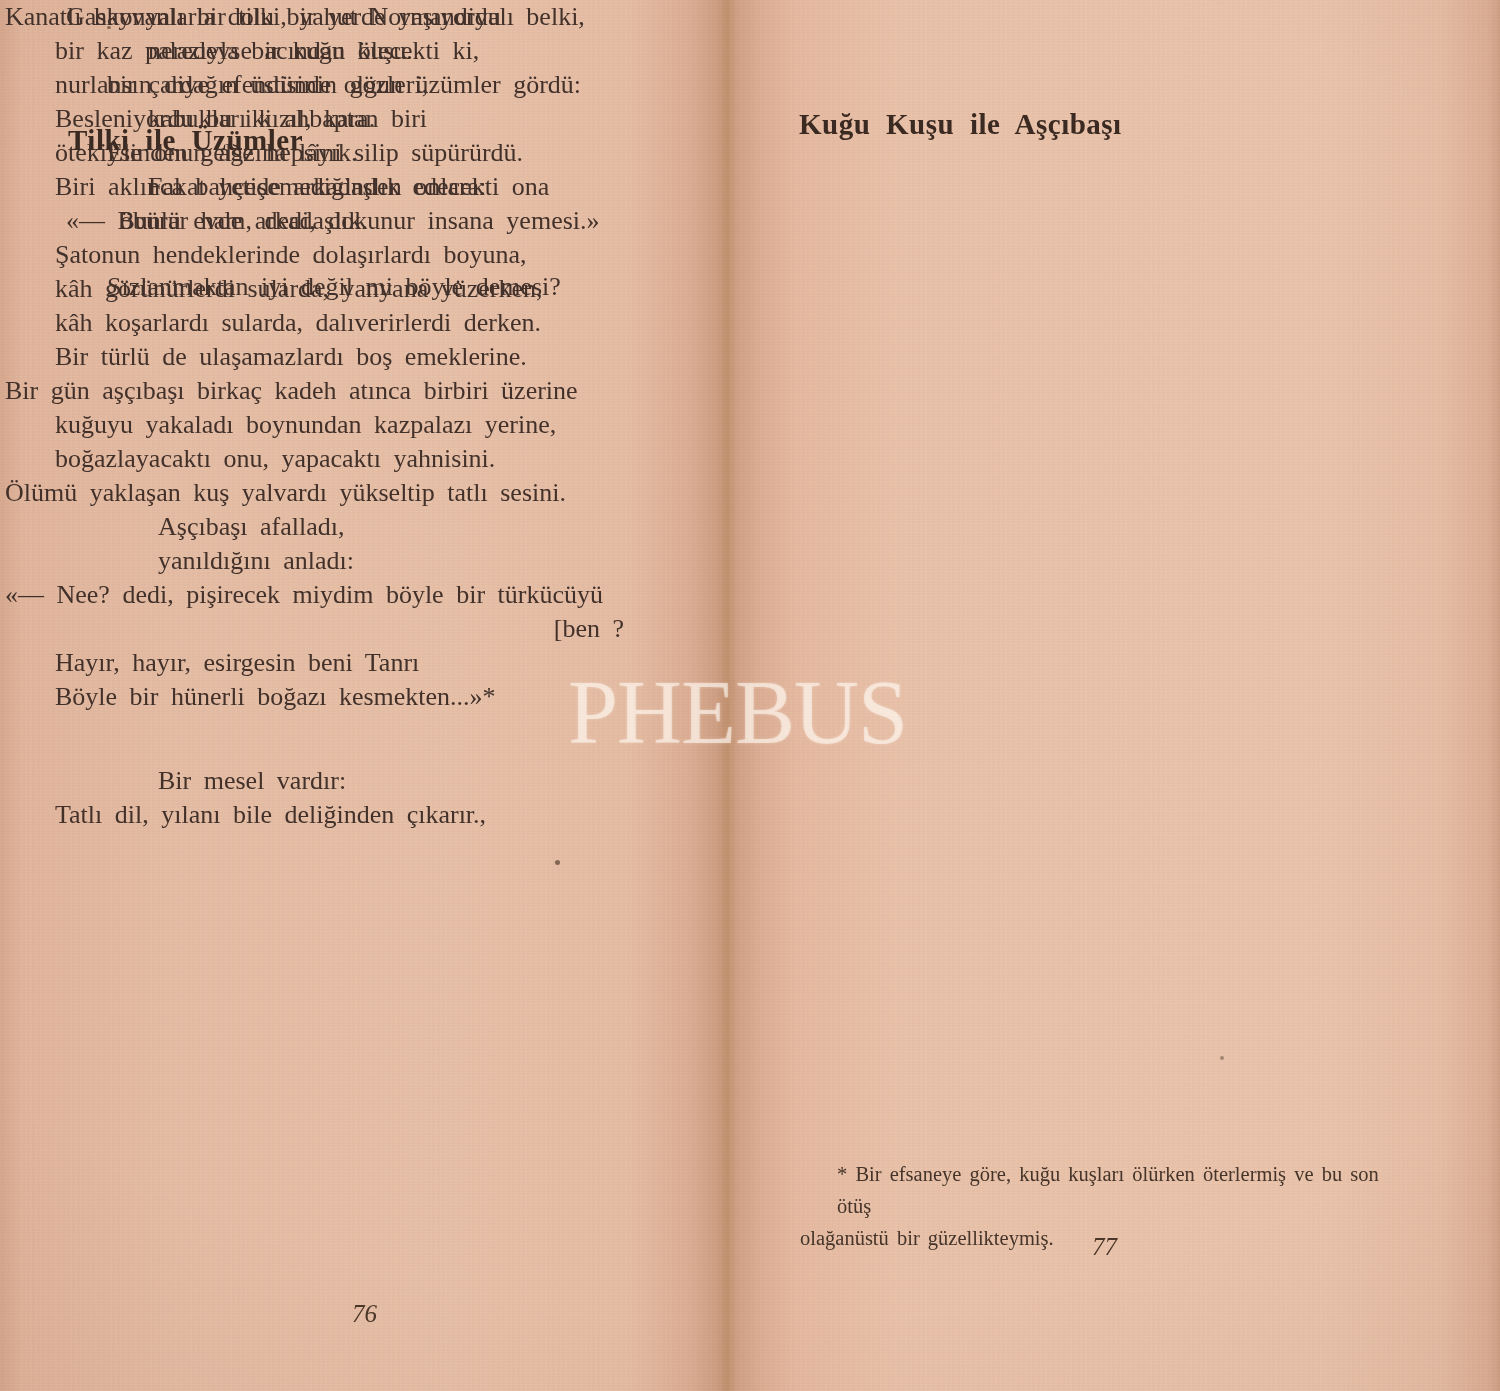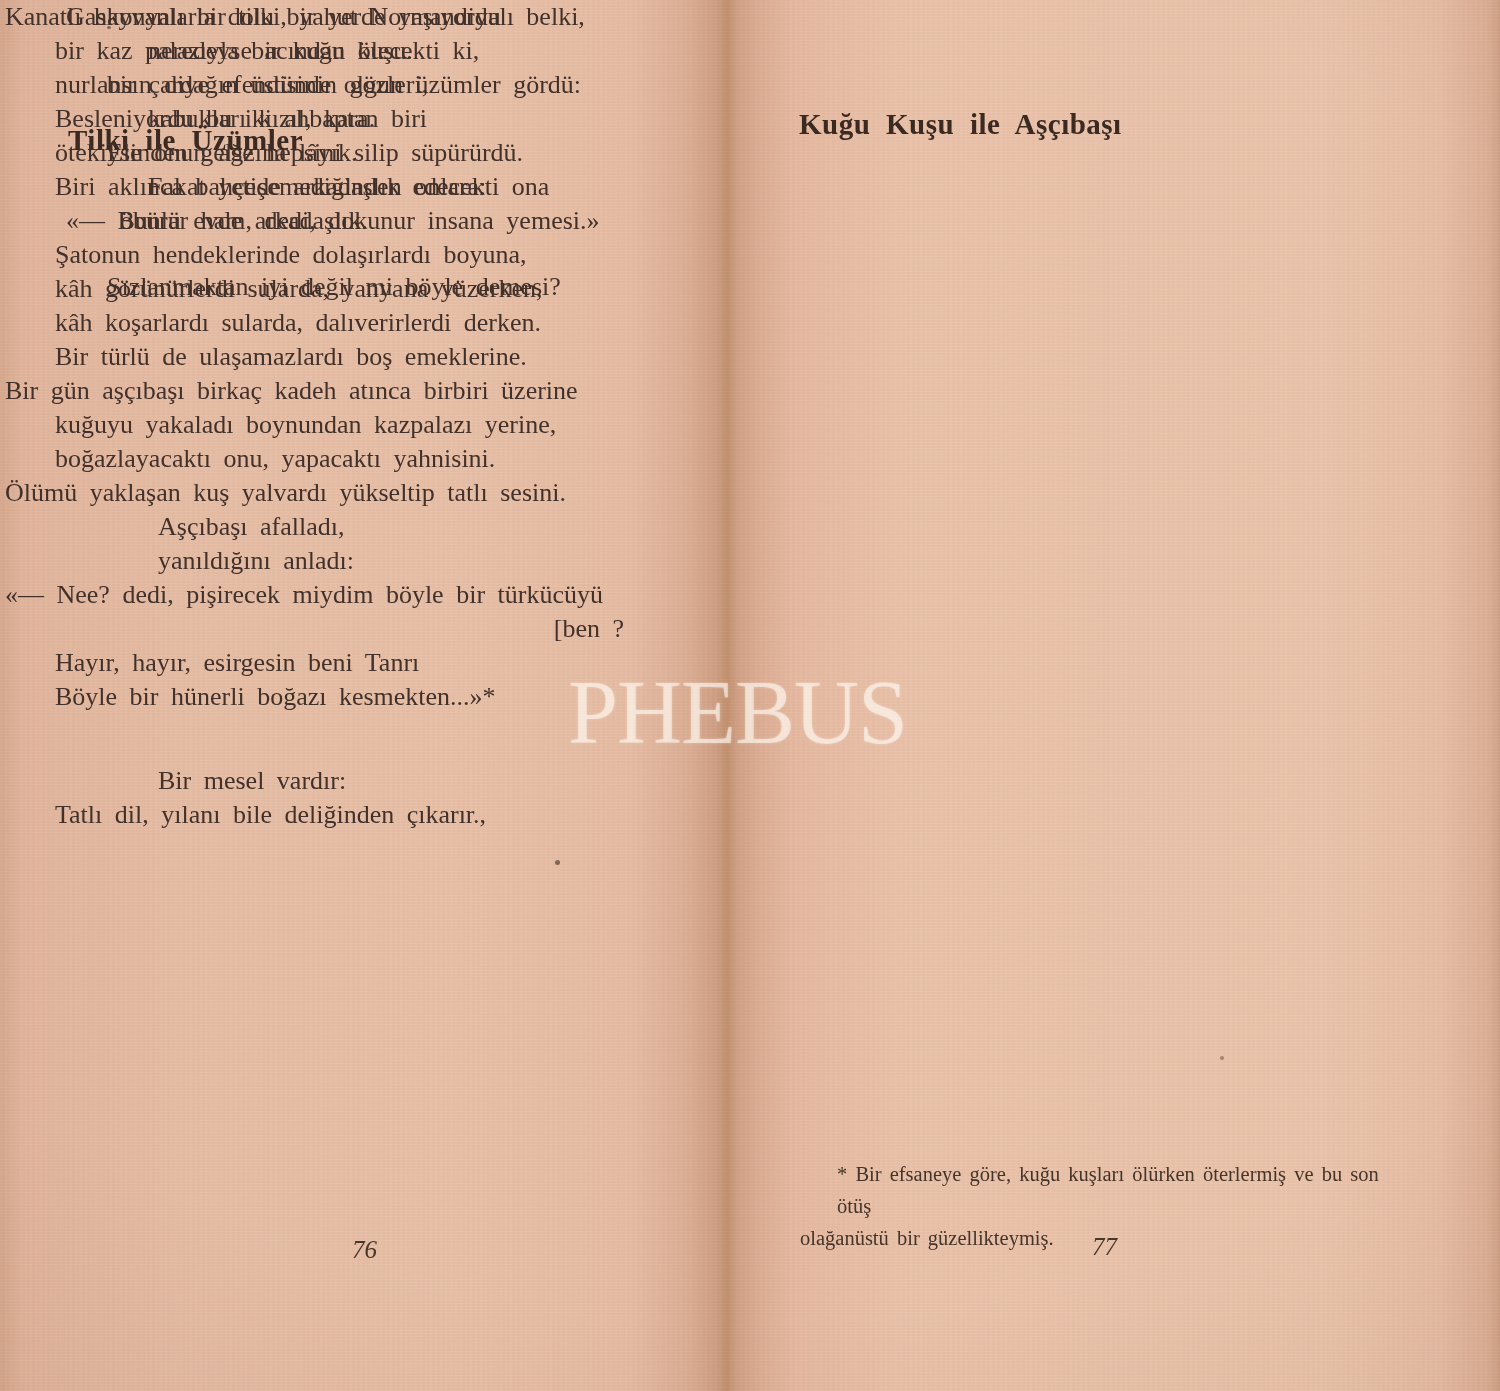--- a/index.html
+++ b/index.html
@@ -51,21 +51,21 @@
   .footnote{
     position:absolute;left:790px;top:1158px;width:628px;
     font-size:20.5px;line-height:32px;word-spacing:3px;color:#453429;
   }
   .fn1{padding-left:47px;}
   .fn2{padding-left:10px;}
   .pagenum{
     position:absolute;
     font-style:italic;font-size:25px;color:#4a3729;
   }
-  .pagenum-left{left:352px;top:1236px;}
+  .pagenum-left{left:352px;top:1300px;}
   .pagenum-right{left:1092px;top:1233px;}
   .watermark{
     position:absolute;left:568px;top:668px;z-index:5;
     font-size:90px;line-height:1;letter-spacing:-1px;
     color:rgba(255,249,242,0.55);
     text-shadow:0 0 3px rgba(255,249,242,0.35);
     white-space:nowrap;pointer-events:none;
   }
   .speck{position:absolute;border-radius:50%;background:#6b5242;opacity:0.8;}
   .speck1{left:107px;top:26px;width:4px;height:3px;}

